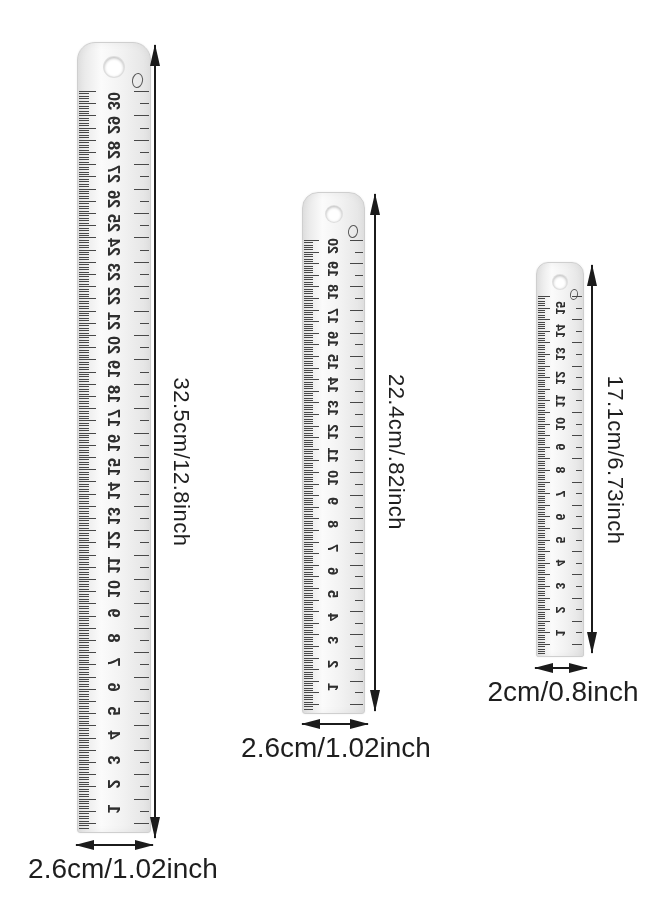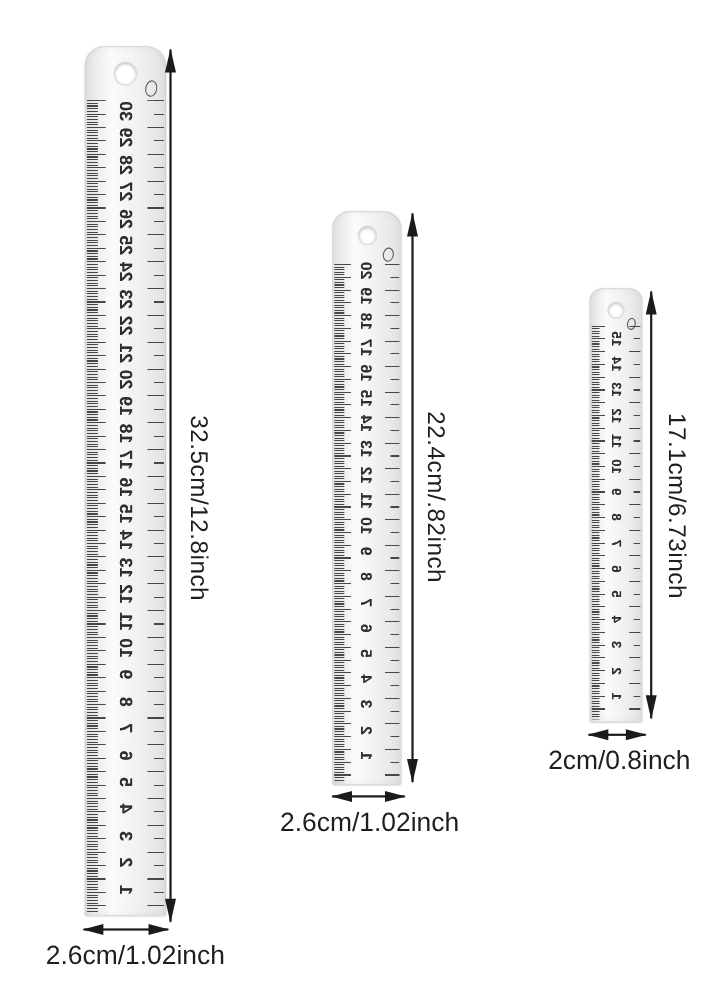--- a/index.html
+++ b/index.html
@@ -90,21 +90,21 @@
   .hdim::before,.hdim::after{content:'';position:absolute;top:50%;transform:translateY(-50%);
     border-top:5.5px solid transparent;border-bottom:5.5px solid transparent;}
   .hdim::before{left:-1px;border-right:19px solid var(--dim);}
   .hdim::after{right:-1px;border-left:19px solid var(--dim);}
   
   .vlabel{
     position:absolute;white-space:nowrap;font-size:22px;letter-spacing:.5px;
     transform:translate(-50%,-50%) rotate(90deg);color:var(--ink);
   }
   .hlabel{
-    position:absolute;white-space:nowrap;font-size:24px;
+    position:absolute;white-space:nowrap;font-size:28px;
     transform:translate(-50%,-50%);color:var(--ink);
   }
 </style>
 </head>
 <body>
 
 <div id="canvas">
 
   <div class="ruler r1" style="left:77px;top:42px;width:74px;height:791px;">
     <div class="hole"></div>

